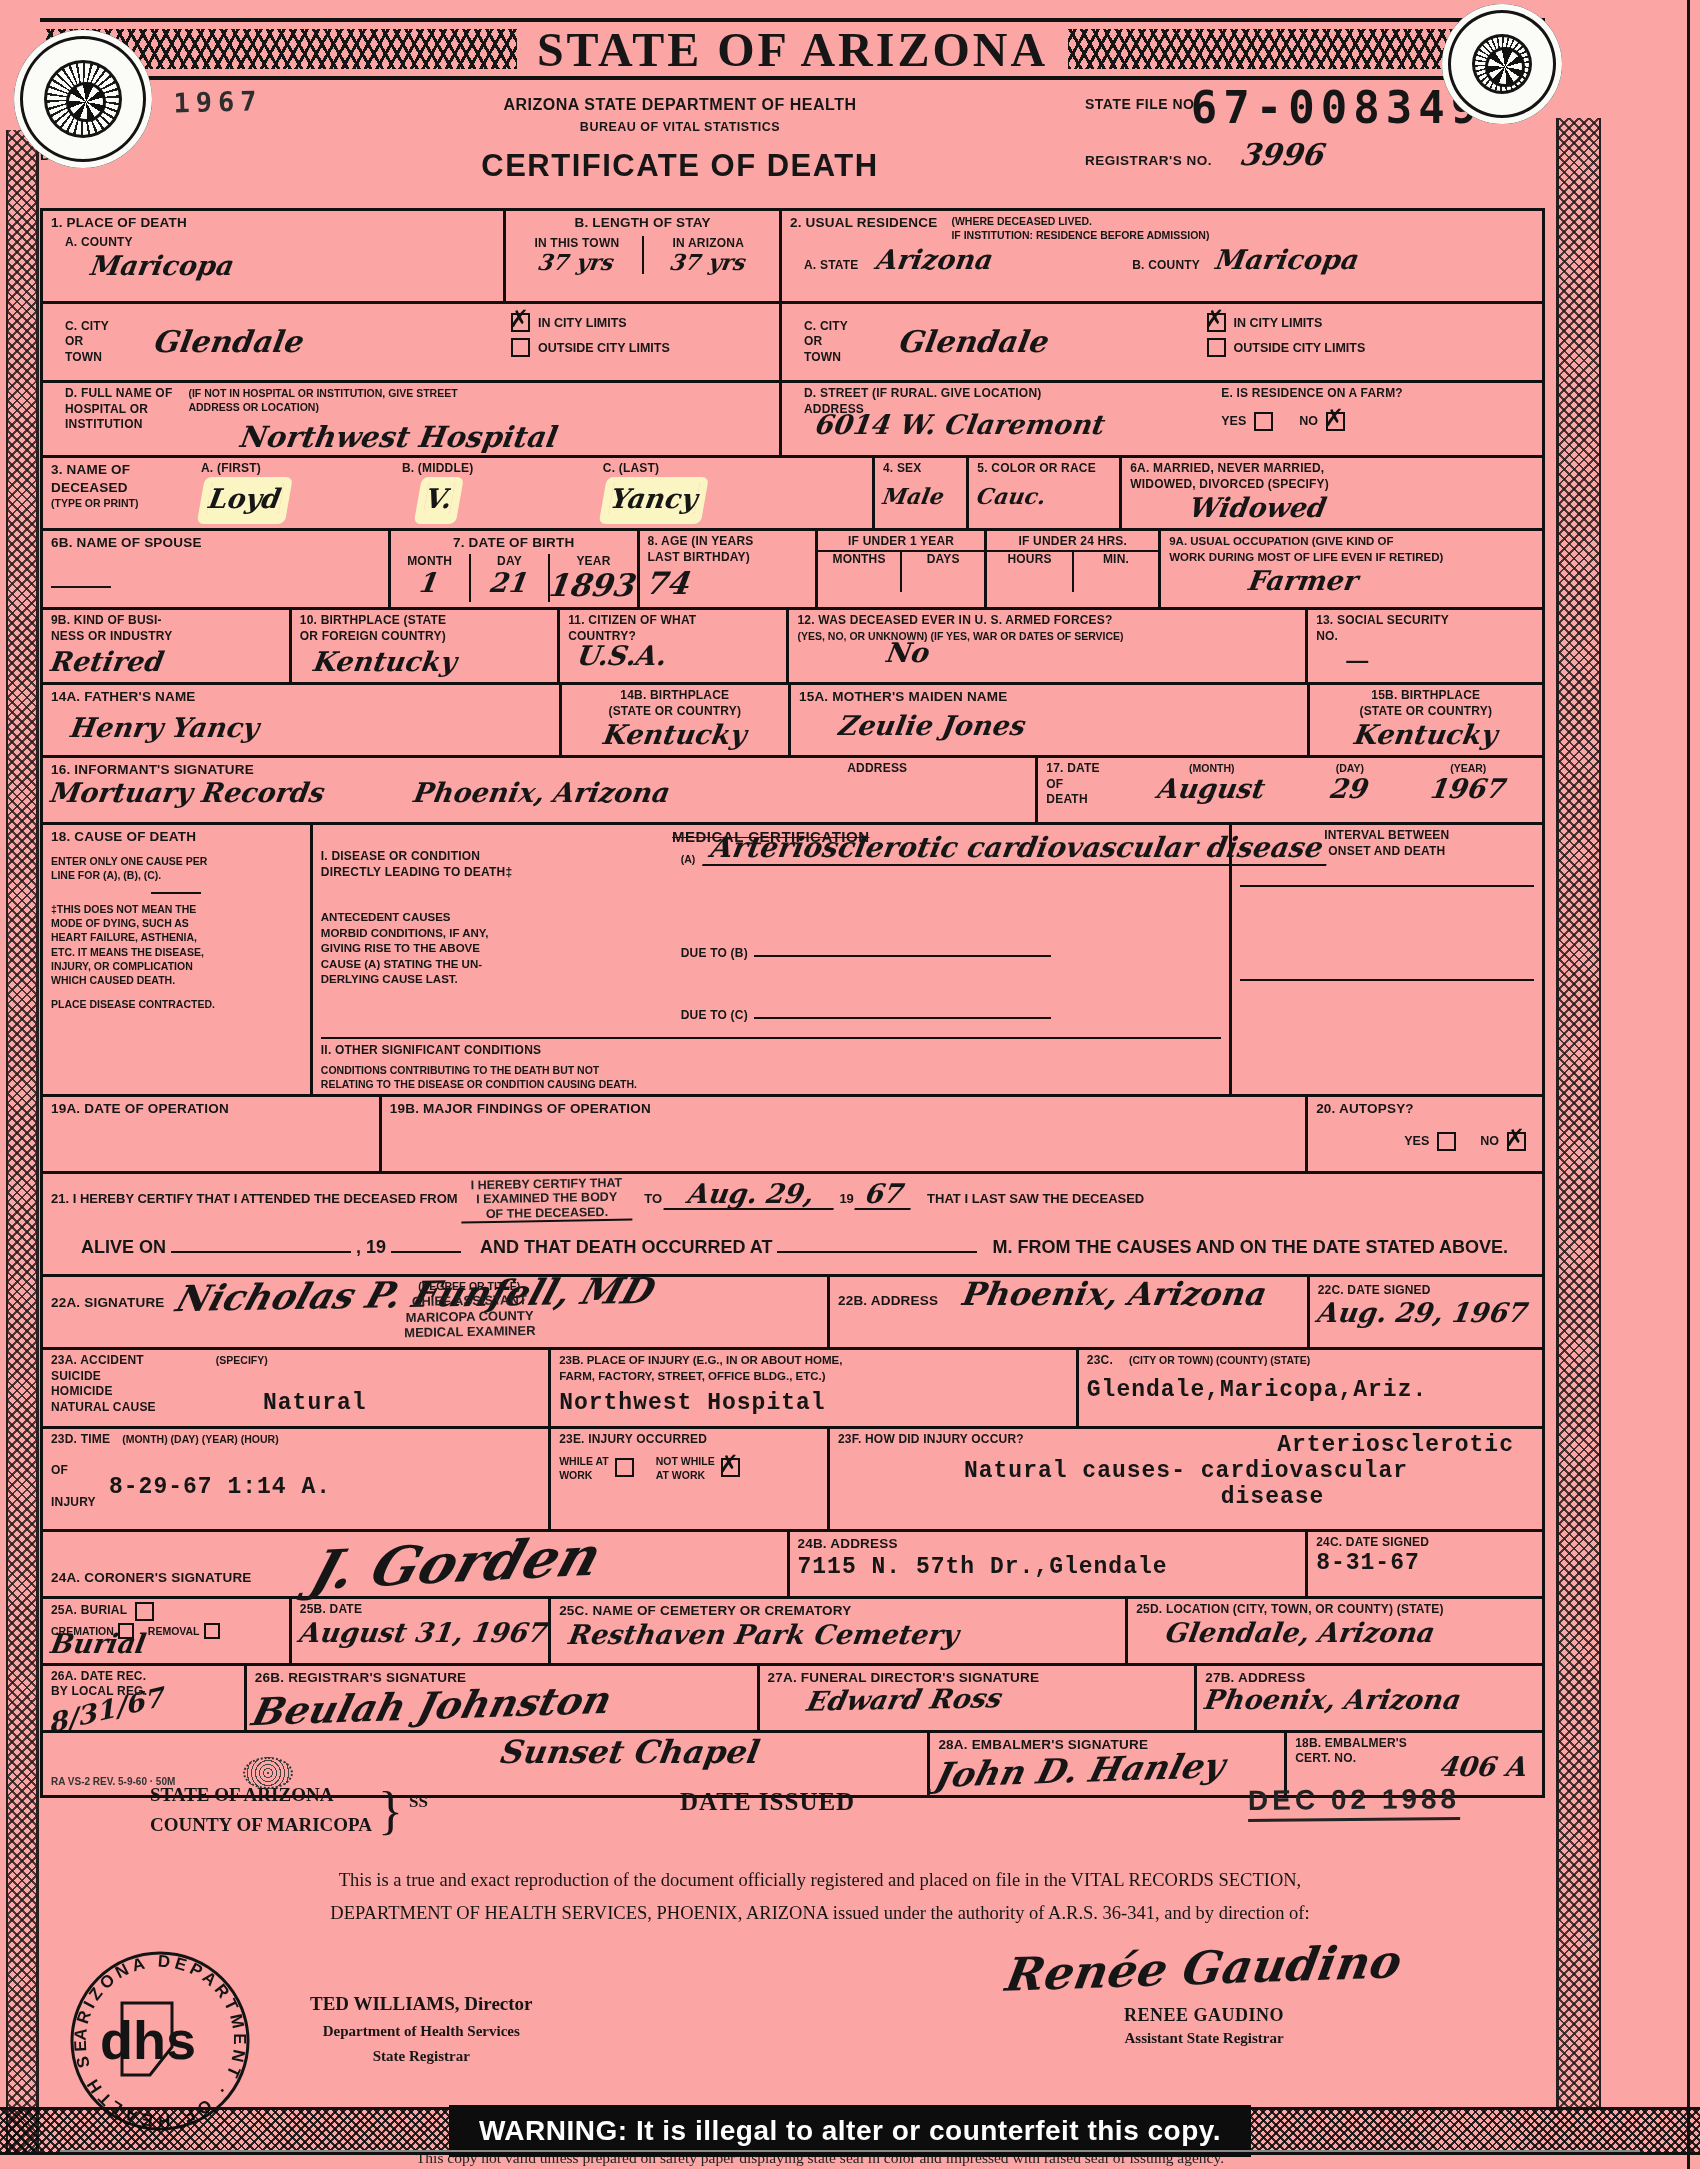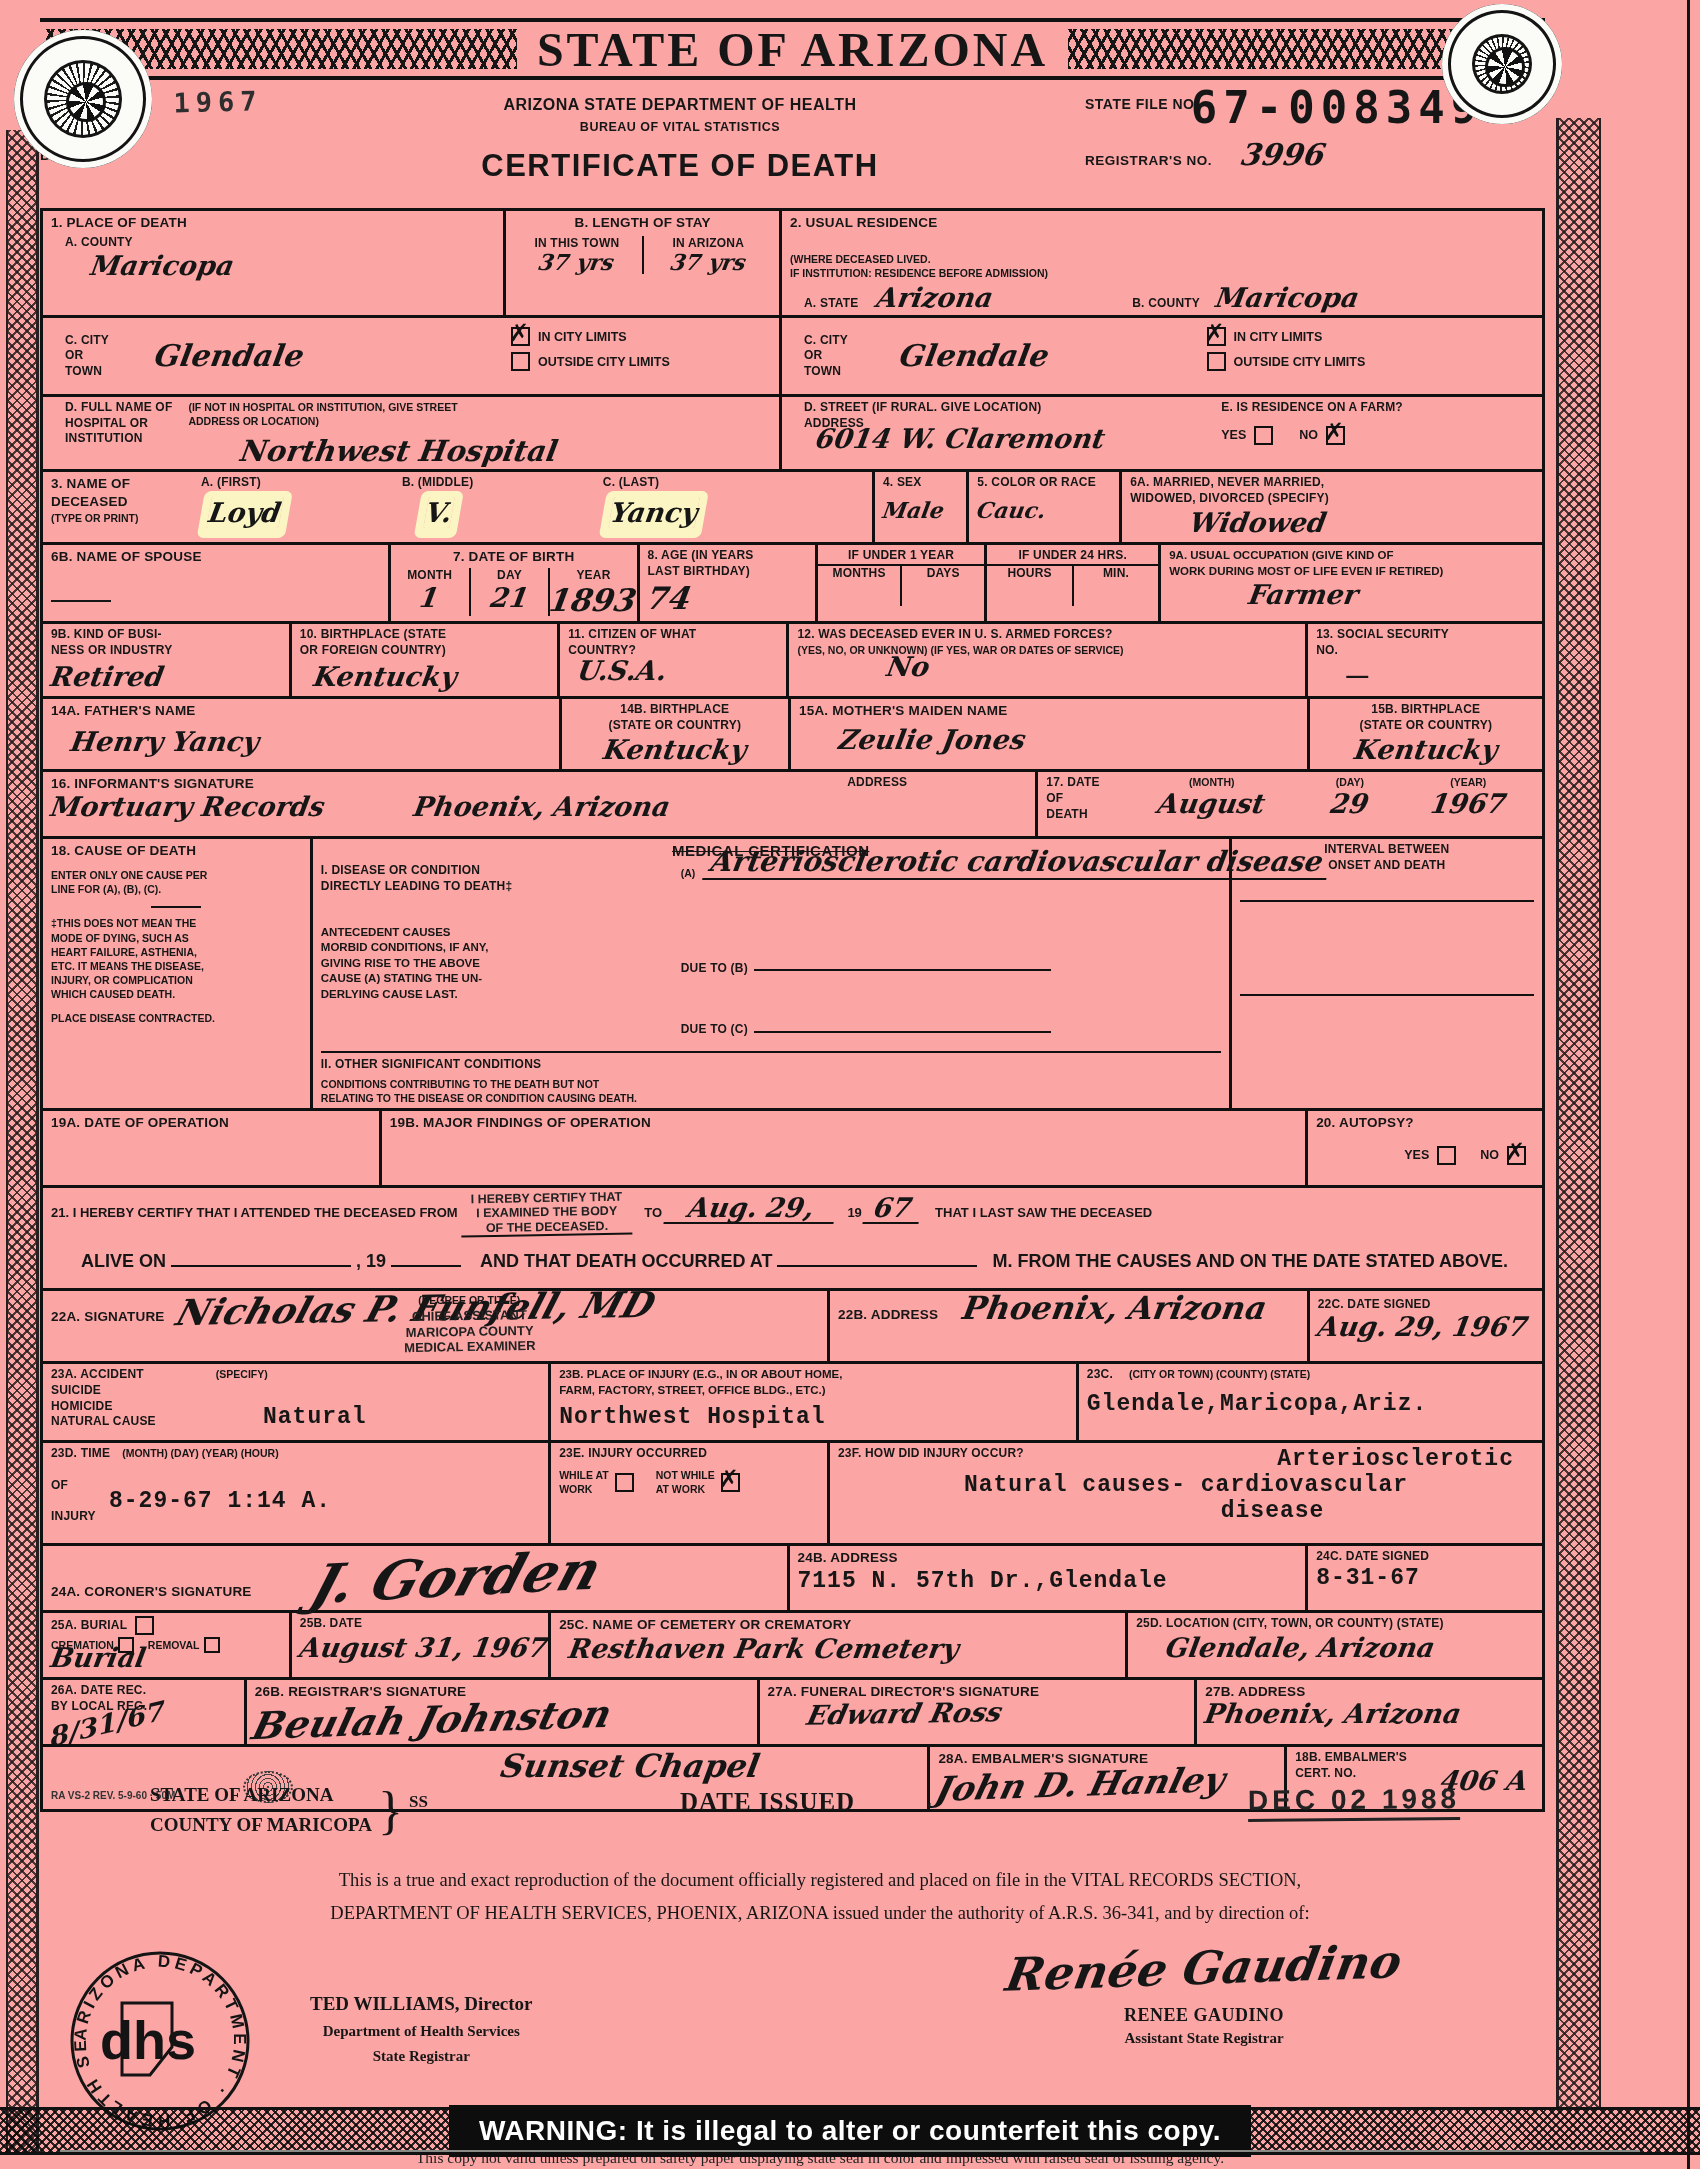--- a/index.html
+++ b/index.html
@@ -162,21 +162,21 @@
                 </div>
                 <div>
                   <div class="lbl">IN ARIZONA</div>
                   <div class="hw hw-sm">37 yrs</div>
                 </div>
               </div>
             </div>
           </div>
         </div>
         <div class="c" style="width:50.7%;">
-          <div style="display:flex;gap:20px;flex-direction:column;">
+          <div style="display:flex;gap:14px;">
             <span class="lbl lbl-lg">2. USUAL RESIDENCE</span>
             <span class="note">(WHERE DECEASED LIVED.
 IF INSTITUTION: RESIDENCE BEFORE ADMISSION)</span>
           </div>
           <div style="display:flex;margin-top:4px;">
             <div style="width:46%;display:flex;align-items:baseline;">
               <span class="lbl" style="margin-left:14px;">A. STATE</span>
               <span class="hw" style="margin-left:18px;">Arizona</span>
             </div>
             <div style="width:54%;display:flex;align-items:baseline;">
@@ -486,21 +486,21 @@
 
       <div class="row" style="min-height:100px;">
         <div class="c" style="width:100%;">
           <div style="font-size:13px;font-weight:700;line-height:2.1;">
             <span>21. I HEREBY CERTIFY THAT I ATTENDED THE DECEASED FROM</span>
             <span class="overstamp">I HEREBY CERTIFY THAT
 I EXAMINED THE BODY
 OF THE DECEASED.</span>
             <span style="margin-left:8px;">TO</span>
             <span class="hw" style="border-bottom:2.5px solid #111;min-width:150px;text-align:center;padding:0 10px;">Aug. 29,</span>
-            <span style="margin-left:8px;">19</span>
+            <span style="">19</span>
             <span class="hw" style="border-bottom:2.5px solid #111;min-width:56px;text-align:center;">67</span>
             <span style="margin-left:10px;">THAT I LAST SAW THE DECEASED</span>
           </div>
           <div style="font-size:18px;font-weight:700;margin:10px 0 4px 30px;">
             <span>ALIVE ON</span>
             <span class="blank" style="width:180px;"></span>
             <span>, 19</span>
             <span class="blank" style="width:70px;"></span>
             <span style="margin-left:14px;">AND THAT DEATH OCCURRED AT</span>
             <span class="blank" style="width:200px;"></span>

